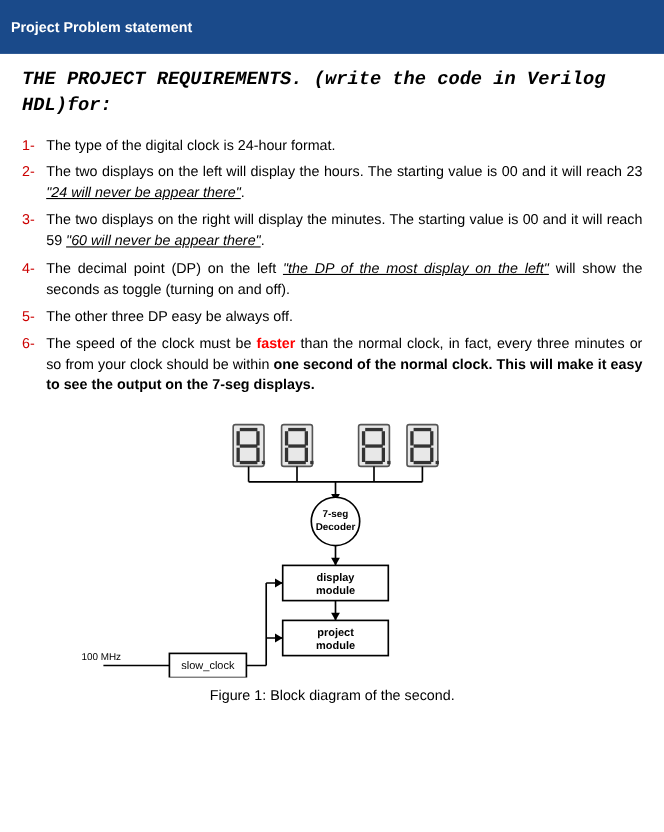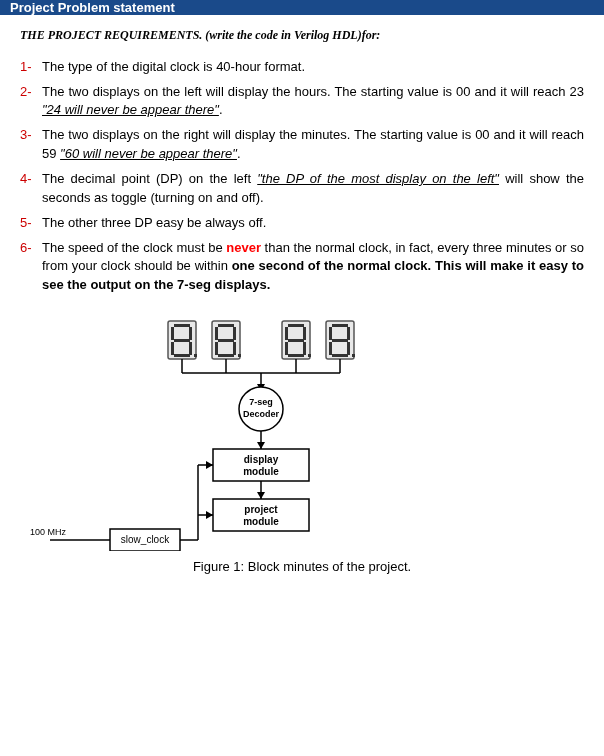--- a/index.html
+++ b/index.html
@@ -11,33 +11,33 @@
       width: 604px;
       min-height: 756px;
       padding: 0;
     }
 
     .header-bar {
       background: #1a4a8a;
       color: #fff;
       font-weight: bold;
       font-size: 13px;
-      padding: 0 10px;
+      padding: 17px 10px;
       margin-bottom: 12px;
     }
 
     .content {
       padding: 0 20px 20px 20px;
     }
 
     .title {
-      font-family: Liberation Serif, serif;
+      font-family: Liberation Mono, monospace;
       font-style: italic;
       font-weight: bold;
-      font-size: 12px;
+      font-size: 17px;
       margin-bottom: 14px;
       line-height: 1.4;
     }
 
     .requirements-list {
       list-style: none;
       padding: 0;
       margin: 0 0 16px 0;
     }
 
@@ -72,21 +72,21 @@
     .bold {
       font-weight: bold;
     }
 
     
     .diagram-container {
       margin: 10px auto 8px auto;
       position: relative;
       width: 100%;
       display: flex;
-      justify-content: flex-start;
+      justify-content: flex-end;
     }
 
     .diagram-svg {
       display: block;
     }
 
     .figure-caption {
       text-align: center;
       font-size: 13px;
       margin-top: 6px;
@@ -105,21 +105,21 @@
 
 <div class="content">
   <div class="title">
     <span>THE PROJECT REQUIREMENTS. (write the code in Verilog HDL)for:</span>
   </div>
 
   <ol class="requirements-list">
 
     <li>
       <span class="req-num">1-</span>
-      <span class="req-text">The type of the digital clock is 40-hour format.</span>
+      <span class="req-text">The type of the digital clock is 24-hour format.</span>
     </li>
 
     <li>
       <span class="req-num">2-</span>
       <span class="req-text">The two displays on the left will display the hours. The starting value is 00 and it will reach 23 <span class="underline-italic">"24 will never be appear there"</span>.</span>
     </li>
 
     <li>
       <span class="req-num">3-</span>
       <span class="req-text">The two displays on the right will display the minutes. The starting value is 00 and it will reach 59 <span class="underline-italic">"60 will never be appear there"</span>.</span>
@@ -130,21 +130,21 @@
       <span class="req-text">The decimal point (DP) on the left <span class="underline-italic">"the DP of the most display on the left"</span> will show the seconds as toggle (turning on and off).</span>
     </li>
 
     <li>
       <span class="req-num">5-</span>
       <span class="req-text">The other three DP easy be always off.</span>
     </li>
 
     <li>
       <span class="req-num">6-</span>
-      <span class="req-text">The speed of the clock must be <span class="bold-red">never</span> than the normal clock, in fact, every three minutes or so from your clock should be within <span class="bold">one second of the normal clock. This will make it easy to see the output on the 7-seg displays.</span></span>
+      <span class="req-text">The speed of the clock must be <span class="bold-red">faster</span> than the normal clock, in fact, every three minutes or so from your clock should be within <span class="bold">one second of the normal clock. This will make it easy to see the output on the 7-seg displays.</span></span>
     </li>
   </ol>
 
   <div class="diagram-container">
     <svg class="diagram-svg" width="520" height="240" viewBox="0 0 520 240">
 
       <g transform="translate(148, 10)">
         <rect x="0" y="0" width="28" height="38" rx="2" fill="#e8e8e8" stroke="#555" stroke-width="1.5"></rect>
 
         <rect x="6" y="3" width="16" height="3" fill="#333"></rect>
@@ -238,15 +238,15 @@
       <line x1="160" y1="229" x2="178" y2="229" stroke="#000" stroke-width="1.5"></line>
       <line x1="178" y1="204" x2="178" y2="229" stroke="#000" stroke-width="1.5"></line>
 
       <line x1="30" y1="229" x2="90" y2="229" stroke="#000" stroke-width="1.5"></line>
       <text x="10" y="224" font-size="9" fill="#000">100 MHz</text>
     </svg>
   </div>
 
   <div class="figure-caption">
     <span class="fig-bold">Figure 1:</span>
-    <span> Block minutes of the project.</span>
+    <span> Block diagram of the second.</span>
   </div>
 </div>
 
 </body></html>

